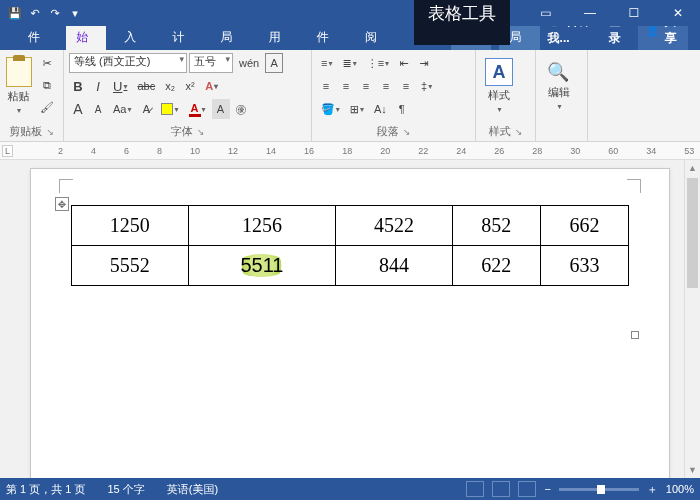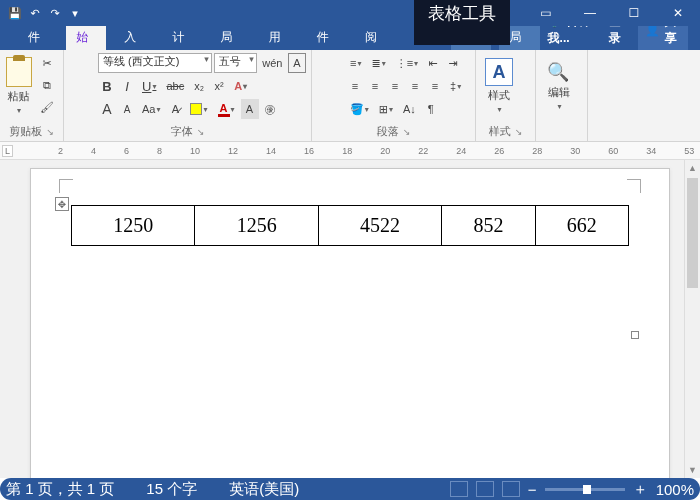--- a/index.html
+++ b/index.html
@@ -22,21 +22,21 @@
 .tabs-right { margin-left:auto; display:flex; align-items:center; gap:10px; padding-right:12px;font-weight:bold; }
 .share-btn { background:#3f6bad; padding:3px 8px; display:flex; align-items:center; gap:4px; }
 
 
 .ribbon { height:92px; background:#f3f3f3; border-bottom:1px solid #d4d4d4; display:flex; }
 .grp { border-right:1px solid #d4d4d4; padding:3px 5px 2px; display:flex; flex-direction:column; justify-content:space-between; }
 .grp-body { display:flex; gap:4px; }
 .grp-label { font-size:11px; color:#666; text-align:center; padding-top:2px; display:flex; justify-content:center; align-items:center; gap:4px;}
 .dlg-launcher { font-size:9px; color:#888; }
 .col { display:flex; flex-direction:column; gap:2px; }
-.row { display:flex; gap:2px; align-items:flex-start;margin-left:29px; }
+.row { display:flex; gap:2px; align-items:flex-start; }
 .rbtn { min-width:18px; height:20px; display:flex; align-items:center; justify-content:center; padding:0 3px; font-size:11px; color:#444; border:1px solid transparent; }
 .big-btn { width:36px; height:66px; display:flex; flex-direction:column; align-items:center; justify-content:center; gap:2px; font-size:11px; color:#444; }
 .paste-icon { width:26px; height:30px; background:#fffbe6; border:1px solid #c8a642; position:relative; }
 .paste-icon::before { content:""; position:absolute; top:-3px; left:6px; width:12px; height:6px; background:#b08b2d; border-radius:2px 2px 0 0; }
 .styles-icon { width:28px; height:28px; border:1px solid #5b8bd0; background:#fff; font-size:18px; color:#2b579a; font-weight:bold; display:flex; align-items:center; justify-content:center; }
 .font-sel { height:20px; border:1px solid #ababab; background:#fff; font-size:11px; padding:0 14px 0 4px; color:#333; position:relative; }
 .font-sel::after { content:"▾"; position:absolute; right:2px; font-size:9px; color:#666; }
 .bold { font-weight:bold; font-size:13px; } .italic { font-style:italic; font-size:13px; }
 .under { text-decoration:underline; font-size:13px; } .strike { text-decoration:line-through; }
 .highlight-box { width:12px; height:12px; background:#ffff00; border:1px solid #888; }
@@ -59,21 +59,21 @@
 table.data { border-collapse:collapse; width:100%; }
 table.data td { border:1px solid #000; padding:8px 0; text-align:center; font-size:20px; font-family:"SimSun",serif; }
 .hl-cell { background:radial-gradient(circle, #d4e88a 40%, #b7d957 70%, transparent 72%); display:inline-block; padding:0 4px; border-radius:50%; }
 
 
 .vscroll { position:absolute; right:0; top:160px; bottom:22px; width:16px; background:#f1f1f1; border-left:1px solid #ddd; }
 .vthumb { position:absolute; top:18px; left:2px; right:2px; height:110px; background:#cdcdcd; }
 .varr { height:16px; text-align:center; font-size:9px; color:#888; line-height:16px; }
 
 
-.status { position:absolute; bottom:0; left:0; right:0; height:22px; background:#2b579a; color:#fff; display:flex; align-items:center; font-size:15px; padding:0 6px; gap:32px;border-radius:11px; }
+.status { position:absolute; bottom:0; left:0; right:0; height:22px; background:#2b579a; color:#fff; display:flex; align-items:center; font-size:11px; padding:0 6px; gap:22px; }
 .status-right { margin-left:auto; display:flex; gap:8px; align-items:center; }
 .zoom-track { width:80px; height:3px; background:#6a8cc0; position:relative; }
 .zoom-knob { position:absolute; left:38px; top:-3px; width:8px; height:9px; background:#fff; }
 .view-btn { width:18px; height:16px; border:1px solid #6a8cc0; }
 </style>
 </head>
 <body>
 
 <div class="titlebar">
   <div class="qat">
@@ -267,20 +267,27 @@
     <div class="move-handle">✥</div>
     <table class="data">
         <tbody id="tbl-body">
           <tr>
             <td>1250</td>
             <td>1256</td>
             <td>4522</td>
             <td>852</td>
             <td>662</td>
           </tr>
+          <tr>
+            <td>5552</td>
+            <td><span class="hl-cell">5511</span></td>
+            <td>844</td>
+            <td>622</td>
+            <td>633</td>
+          </tr>
         </tbody>
       </table>
     <div class="resize-handle"></div>
   </div>
 </div>
 
 <div class="vscroll">
   <div class="varr">▲</div>
   <div class="vthumb"></div>
   <div class="varr" style="position:absolute;bottom:0;width:100%">▼</div>

